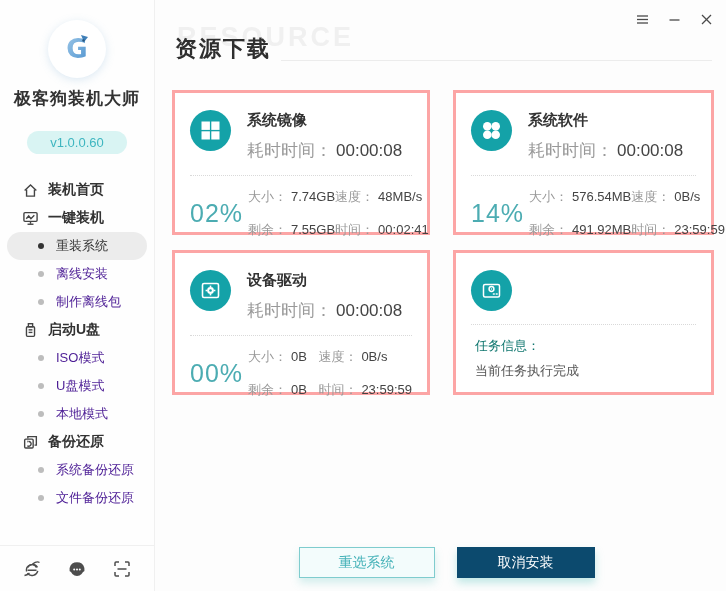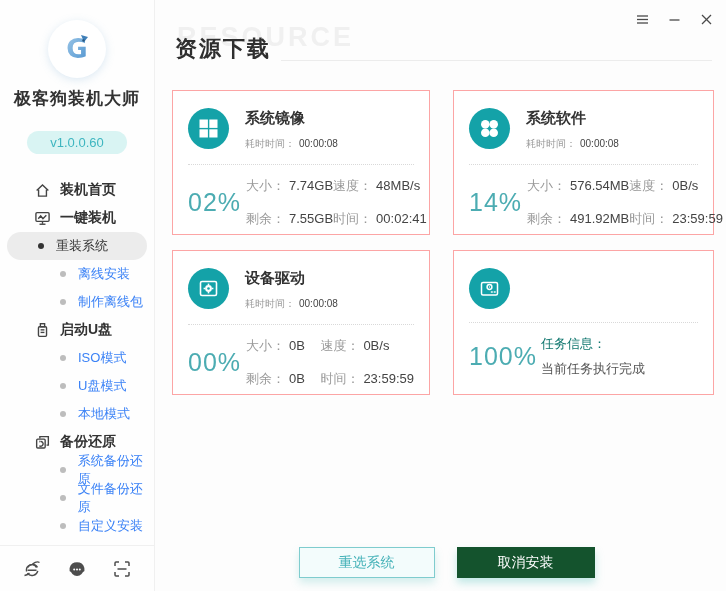--- a/index.html
+++ b/index.html
@@ -25,24 +25,24 @@
     display: flex; align-items: center; justify-content: center;
   }
   .app-title { margin-top: 9px; font-size: 17px; font-weight: bold; color: #333; letter-spacing: 1px; }
   .version-pill {
     margin-top: 21px; background: #d9f4f3; color: #3eb6c0;
     font-size: 13px; padding: 4px 0; width: 100px; text-align: center;
     border-radius: 12px;
   }
   .nav { margin-top: 22px; width: 100%; }
   .nav-row { display: flex; align-items: center; height: 28px; cursor: default; }
-  .nav-group { padding-left: 22px; font-size: 14px; font-weight: bold; color: #333; gap: 9px; margin-left: 12px; }
+  .nav-group { padding-left: 22px; font-size: 14px; font-weight: bold; color: #333; gap: 9px; }
   .nav-group .nico { width: 17px; height: 17px; display: inline-flex; color: #444; }
   .nav-group .nico svg { width: 17px; height: 17px; }
-  .nav-sub { padding-left: 60px; font-size: 13px; color: #3b82f6; gap: 12px; }
+  .nav-sub { padding-left: 38px; font-size: 13px; color: #4c1d95; gap: 12px; }
   .nav-sub .dot { width: 6px; height: 6px; border-radius: 50%; background: #bdbdbd; }
   .nav-sub.active { background: #ececec; border-radius: 14px; margin: 0 7px; padding-left: 31px; color: #333; }
   .nav-sub.active .dot { background: #333; }
   .side-footer {
     position: absolute; bottom: 0; left: 0; right: 0; height: 46px;
     border-top: 1px solid #f0f0f0;
     display: flex; align-items: center; justify-content: space-between;
     padding: 0 22px; color: #4d4d4d;
   }
   .side-footer .fico { width: 20px; height: 20px; display: inline-flex; cursor: pointer; }
@@ -63,29 +63,29 @@
     color: #f0f0f0; letter-spacing: 3px; z-index: 0;
   }
   .page-title { position: relative; z-index: 1; font-size: 22px; font-weight: bold; color: #2f2f2f; letter-spacing: 2px; }
   .header-rule { flex: 1; border-bottom: 1px solid #ececec; margin-left: 10px; margin-bottom: 3px; }
 
   .cards {
     margin: 26px 10px 0 17px;
     display: grid; grid-template-columns: 258px 261px; grid-auto-rows: 145px;
     column-gap: 23px; row-gap: 15px;
   }
-  .card { background: #fff; border: 1px solid #fca5a5; padding: 17px 15px 12px 15px; }
+  .card { background: #fff; border: 3px solid #fca5a5; padding: 17px 15px 12px 15px; }
   .card-top { display: flex; align-items: flex-start; gap: 16px; }
   .card-icon {
     width: 41px; height: 41px; border-radius: 50%; background: #14a2a8;
     flex: 0 0 41px; display: flex; align-items: center; justify-content: center;
   }
   .card-icon svg { width: 23px; height: 23px; }
   .card-title { font-size: 15px; font-weight: bold; color: #333; padding-top: 1px; }
-  .elapsed { margin-top: 9px; font-size: 10px; color: #999; }
+  .elapsed { margin-top: 9px; font-size: 17px; color: #999; }
   .elapsed .val { color: #444; margin-left: 4px; }
   .card-divider { border-top: 1px dotted #d9d9d9; margin: 13px 0 0 0; }
   .card-bottom { display: flex; align-items: center; margin-top: 12px; }
   .percent { font-size: 25px; color: #4cacb2; min-width: 54px; letter-spacing: 1px; }
   .stats { flex: 1; display: grid; grid-template-columns: 1.12fr 1fr; row-gap: 15px; margin-left: 4px; }
   .stat { font-size: 13px; color: #999; white-space: nowrap; }
   .stat .val { color: #444; margin-left: 4px; }
   .task-info { margin-left: 4px; font-size: 13px; }
   .task-label { color: #0f766e; }
   .task-status { color: #555; margin-top: 7px; }
@@ -93,21 +93,21 @@
   .footer-buttons {
     position: absolute; bottom: 13px; left: 12px; right: 0;
     display: flex; justify-content: center; gap: 22px;
   }
   .btn { height: 31px; font-size: 14px; cursor: pointer; font-family: inherit; }
   .btn-outline {
     width: 136px; background: #f3fcfc; border: 1px solid #7fccce; color: #45b2b8;
     box-shadow: 0 5px 8px rgba(90,195,190,0.25);
   }
   .btn-solid {
-    width: 138px; background: #14532d; border: none; color: #fff;
+    width: 138px; background: #0c4a6e; border: none; color: #fff;
     box-shadow: 0 5px 8px rgba(87,196,188,0.35);
     text-align: center;
   }
 </style>
 </head>
 <body>
 
 <div class="window">
 
   <div class="sidebar">
@@ -195,24 +195,20 @@
         <span>备份还原</span>
       </div>
       <div class="nav-row nav-sub">
         <span class="dot"></span>
         <span>系统备份还原</span>
       </div>
       <div class="nav-row nav-sub">
         <span class="dot"></span>
         <span>文件备份还原</span>
       </div>
-      <div class="nav-row nav-sub">
-        <span class="dot"></span>
-        <span>自定义安装</span>
-      </div>
     </div>
 
     <div class="side-footer">
       <span class="fico">
         <svg viewBox="0 0 20 20" fill="none" stroke="currentColor" stroke-width="1.4">
           <path d="M4.5 12.5 a6 6 0 0 1 11-4.2 M15.8 11.8 a6 6 0 0 1 -10.5 2.5"></path>
           <path d="M5.5 11.2 h9 M5.8 8.6 a4.6 4.6 0 0 1 8.6 0"></path>
           <path d="M17.5 3.5 c-2-1.4-5.2.2-7 1.6 M2.5 16.5 c1.8-.3 3.6-1.3 5-2.4"></path>
         </svg>
       </span>
@@ -363,21 +359,20 @@
               <rect x="3.5" y="5.5" width="16" height="12.5" rx="1.5"></rect>
               <circle cx="11.5" cy="10" r="2.4"></circle>
               <circle cx="11.5" cy="10" r="0.7" fill="#fff" stroke="none"></circle>
               <rect x="12.8" y="14.3" width="2" height="1.4" fill="#fff" stroke="none"></rect>
               <rect x="15.7" y="14.3" width="2" height="1.4" fill="#fff" stroke="none"></rect>
             </svg>
           </div>
         </div>
         <div class="card-divider"></div>
         <div class="card-bottom">
-          <div class="percent">100%</div>
           <div class="task-info">
             <div class="task-label">任务信息：</div>
             <div class="task-status">当前任务执行完成</div>
           </div>
         </div>
       </div>
 
     </div>
 
     <div class="footer-buttons">

